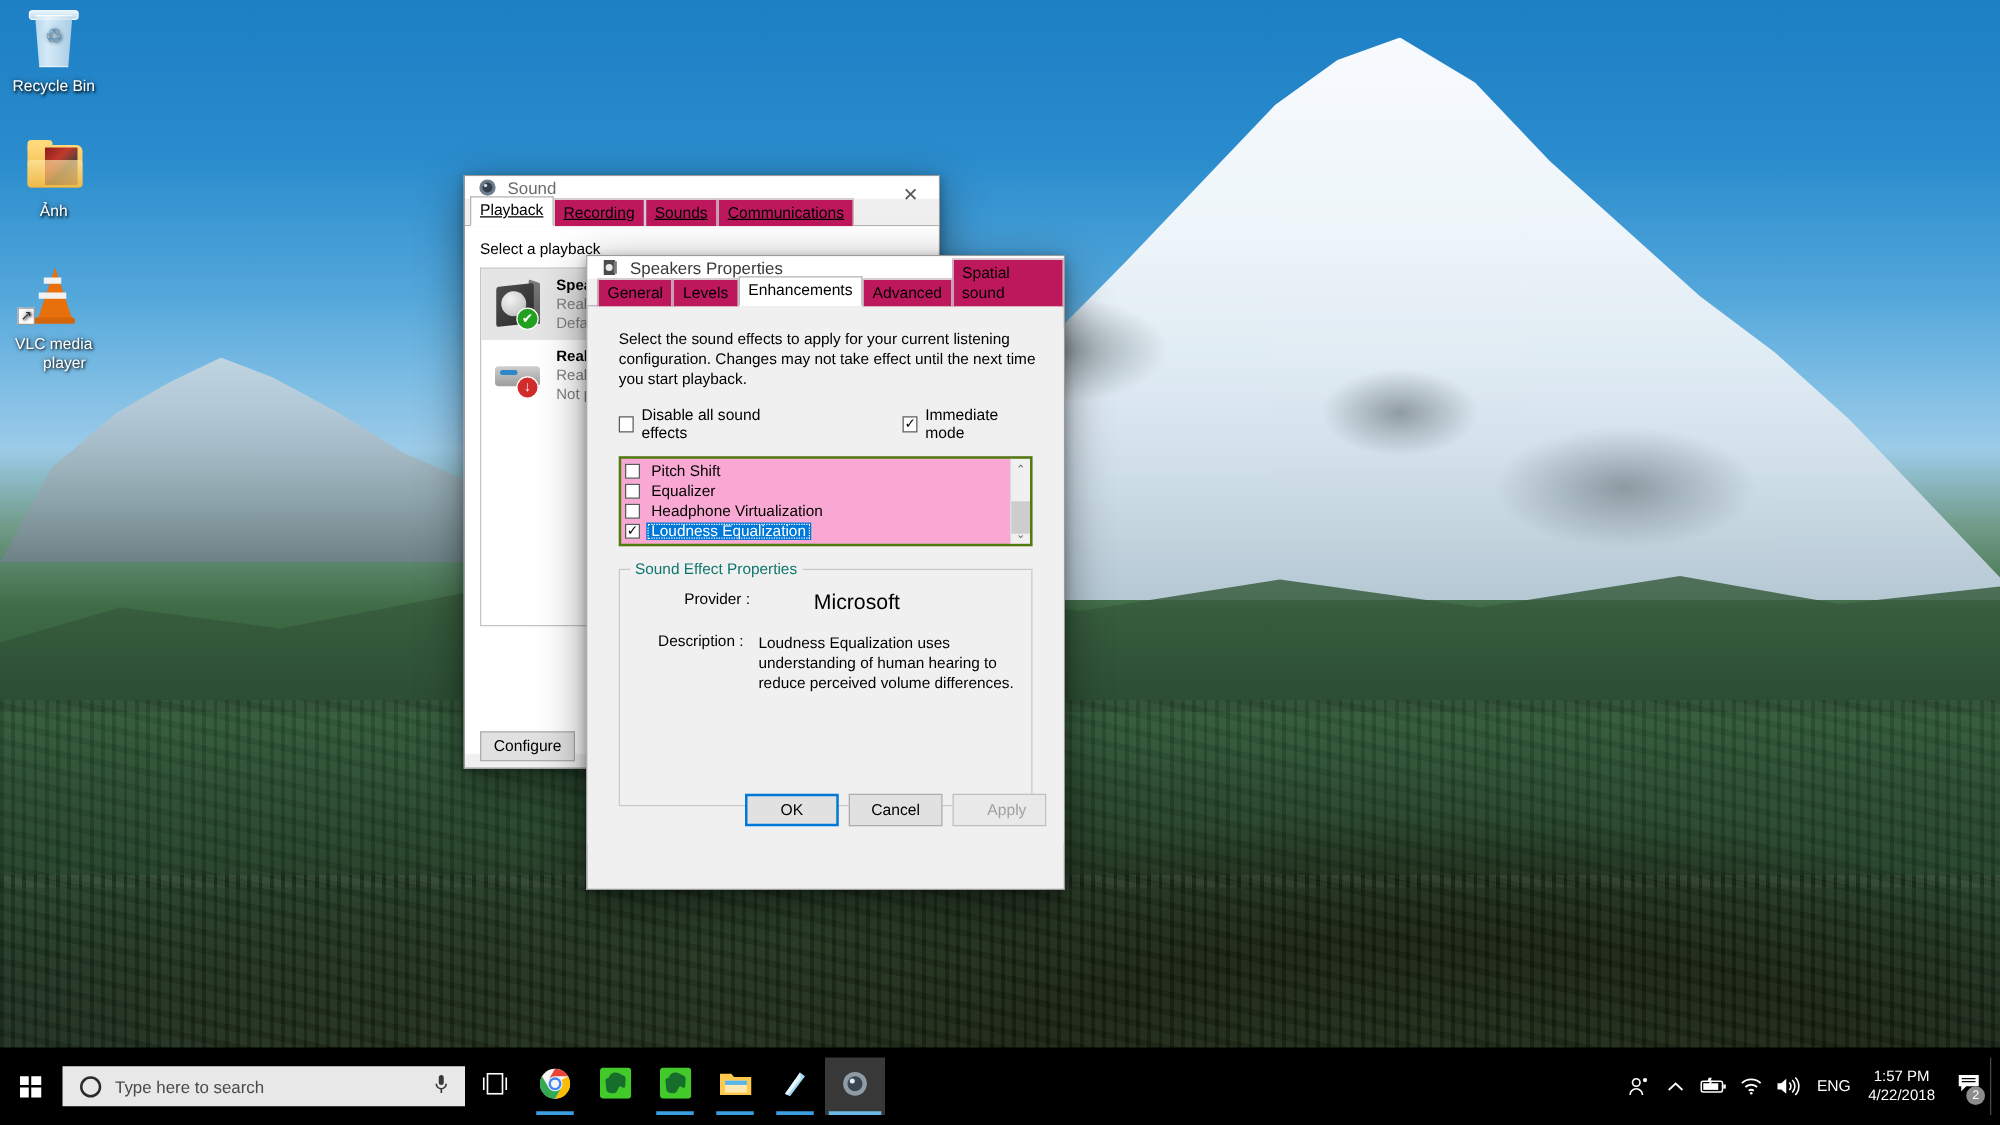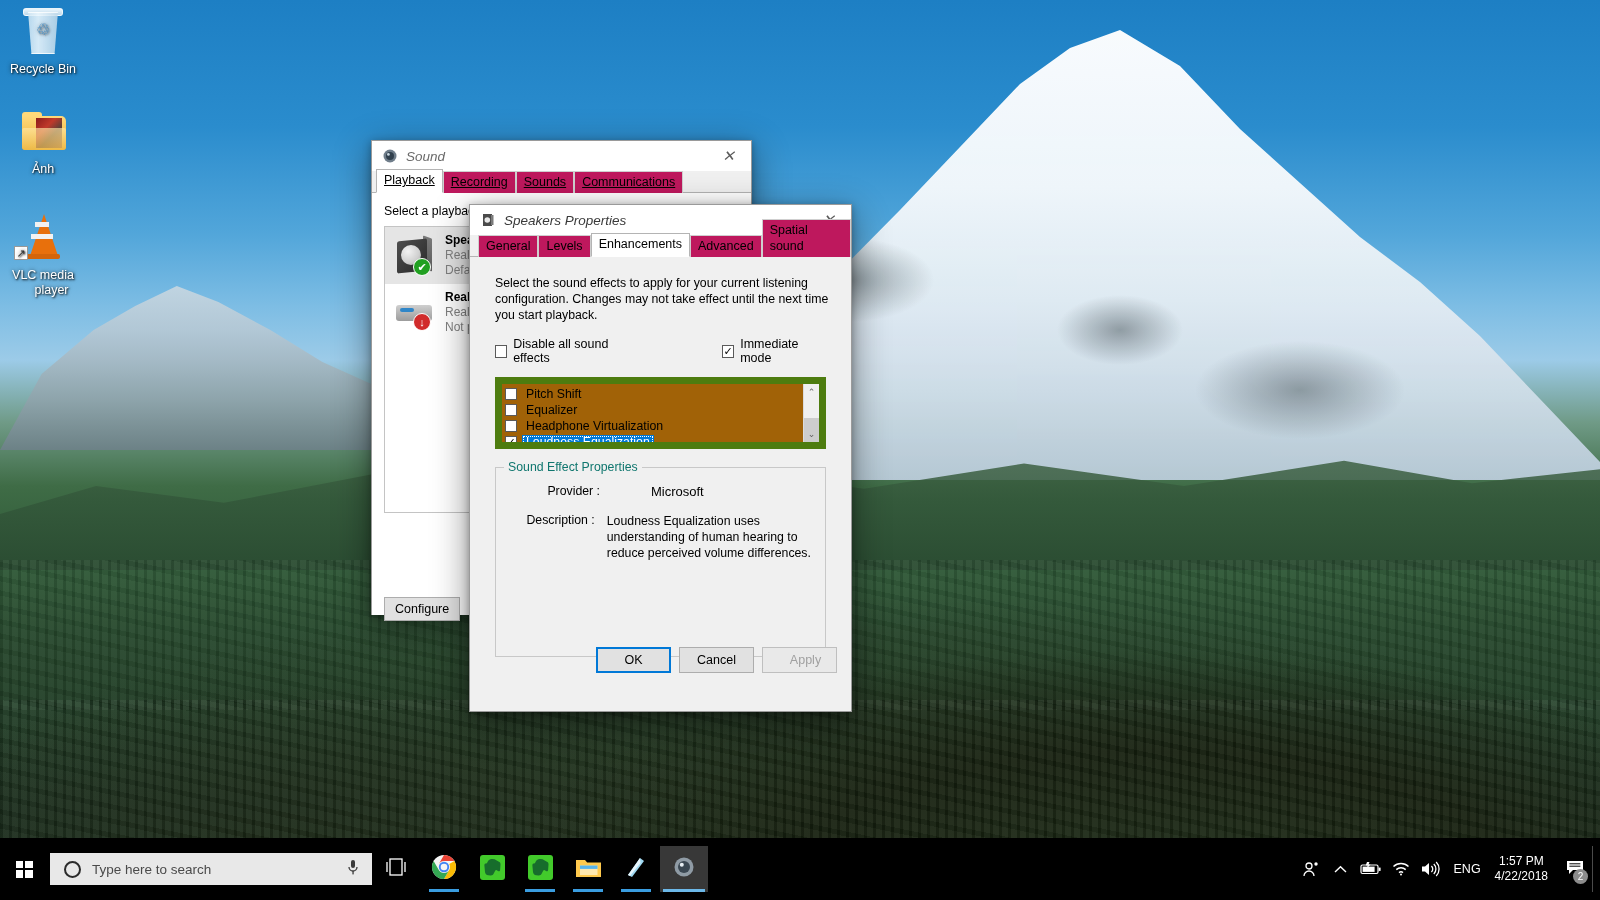--- a/index.html
+++ b/index.html
@@ -104,22 +104,22 @@
     background:#fff; border:1px solid #999; font-size:11px; line-height:12px; color:#333; text-align:center;
   }
 
   
   .win {
     position: absolute; background:#f0f0f0;
     border: 1px solid #9a9a9a;
     box-shadow: 0 10px 34px rgba(0,0,0,.46), 0 2px 8px rgba(0,0,0,.3);
   }
   .win-title {
-    height: 30px; display:flex; align-items:center; background:#ffffff;
-    border-bottom: none; position:relative;font-style:italic;
+    height: 18px; display:flex; align-items:center; background:#ffffff;
+    border-bottom: none; position:relative;
   }
   .win-title .tico { margin-left:10px; margin-right:8px; width:16px; height:16px; position:relative; }
   .win-title .ttext { font-size:13.5px; color:#6b6b6b; }
   .win-close {
     position:absolute; right:0; top:0; width:45px; height:30px;
     display:flex; align-items:center; justify-content:center; color:#5a5a5a; font-size:15px;
     cursor:default;
   }
 
   
@@ -177,21 +177,21 @@
   .badge-dis { position:absolute; left:20px; top:22px; width:18px; height:18px; border-radius:50%;
      background:#d12b2b; border:1.5px solid #fff; color:#fff; font-size:11px; line-height:16px; text-align:center;}
 
   
   #spk-win { left:469px; top:204px; width:383px; height:508px; }
   #spk-win .win-body { padding:0; }
 
   .desc-text { font-size:12.3px; color:#000; line-height:16px; }
 
   .fx-list {
-    border:7px solid #4d7c0f; background:#a16207; height:72px; display:flex; overflow:hidden;
+    border:2px solid #4d7c0f; background:#f9a8d4; height:72px; display:flex; overflow:hidden;
   }
   .fx-items { flex:1; padding:2px 0 0 3px; }
   .fx-row { display:flex; align-items:center; height:16px; font-size:12.3px; color:#000; cursor:default;}
   .fx-row .cbbox { width:12px; height:12px; margin-right:5px; }
   .fx-row .lbl { padding:0 4px; }
   .fx-row.sel .lbl { background:#0078d7; color:#fff; outline:1px dotted #fff; outline-offset:-2px; }
   .fx-scroll { width:16px; background:#f0f0f0; border-left:1px solid #dcdcdc; position:relative; }
   .fx-arrow { height:16px; display:flex; align-items:center; justify-content:center; font-size:9px; color:#606060; }
   .fx-thumb { position:absolute; left:0; right:0; top:34px; height:26px; background:#cdcdcd; }
 
@@ -400,21 +400,21 @@
           <div class="fx-thumb"></div>
           <div class="fx-arrow" style="position:absolute; bottom:0; left:0; right:0;">⌄</div>
         </div>
       </div>
 
       <div class="group" style="margin:18px 25px 0 25px; height:190px;">
         <span class="legend">Sound Effect Properties</span>
 
         <div style="display:flex; margin:16px 14px 0 0;gap:39px;">
           <div style="width:104px; text-align:right; font-size:12.3px; color:#000;">Provider :</div>
-          <div style="margin-left:12px; font-size:13px; color:#000;">Microsoft</div>
+          <div style="margin-left:12px; font-size:17px; color:#000;">Microsoft</div>
         </div>
 
         <div style="display:flex; margin:14px 14px 0 0;">
           <div style="width:104px; text-align:right; font-size:12.3px; color:#000;">Description :</div>
           <div style="margin-left:12px; font-size:12.3px; color:#000; line-height:16px; width:215px;">Loudness Equalization uses understanding of human hearing to reduce perceived volume differences.</div>
         </div>
       </div>
 
       <div style="position:absolute; right:14px; bottom:14px; display:flex; gap:8px;">
         <button class="btn default" style="width:68px;">OK</button>

